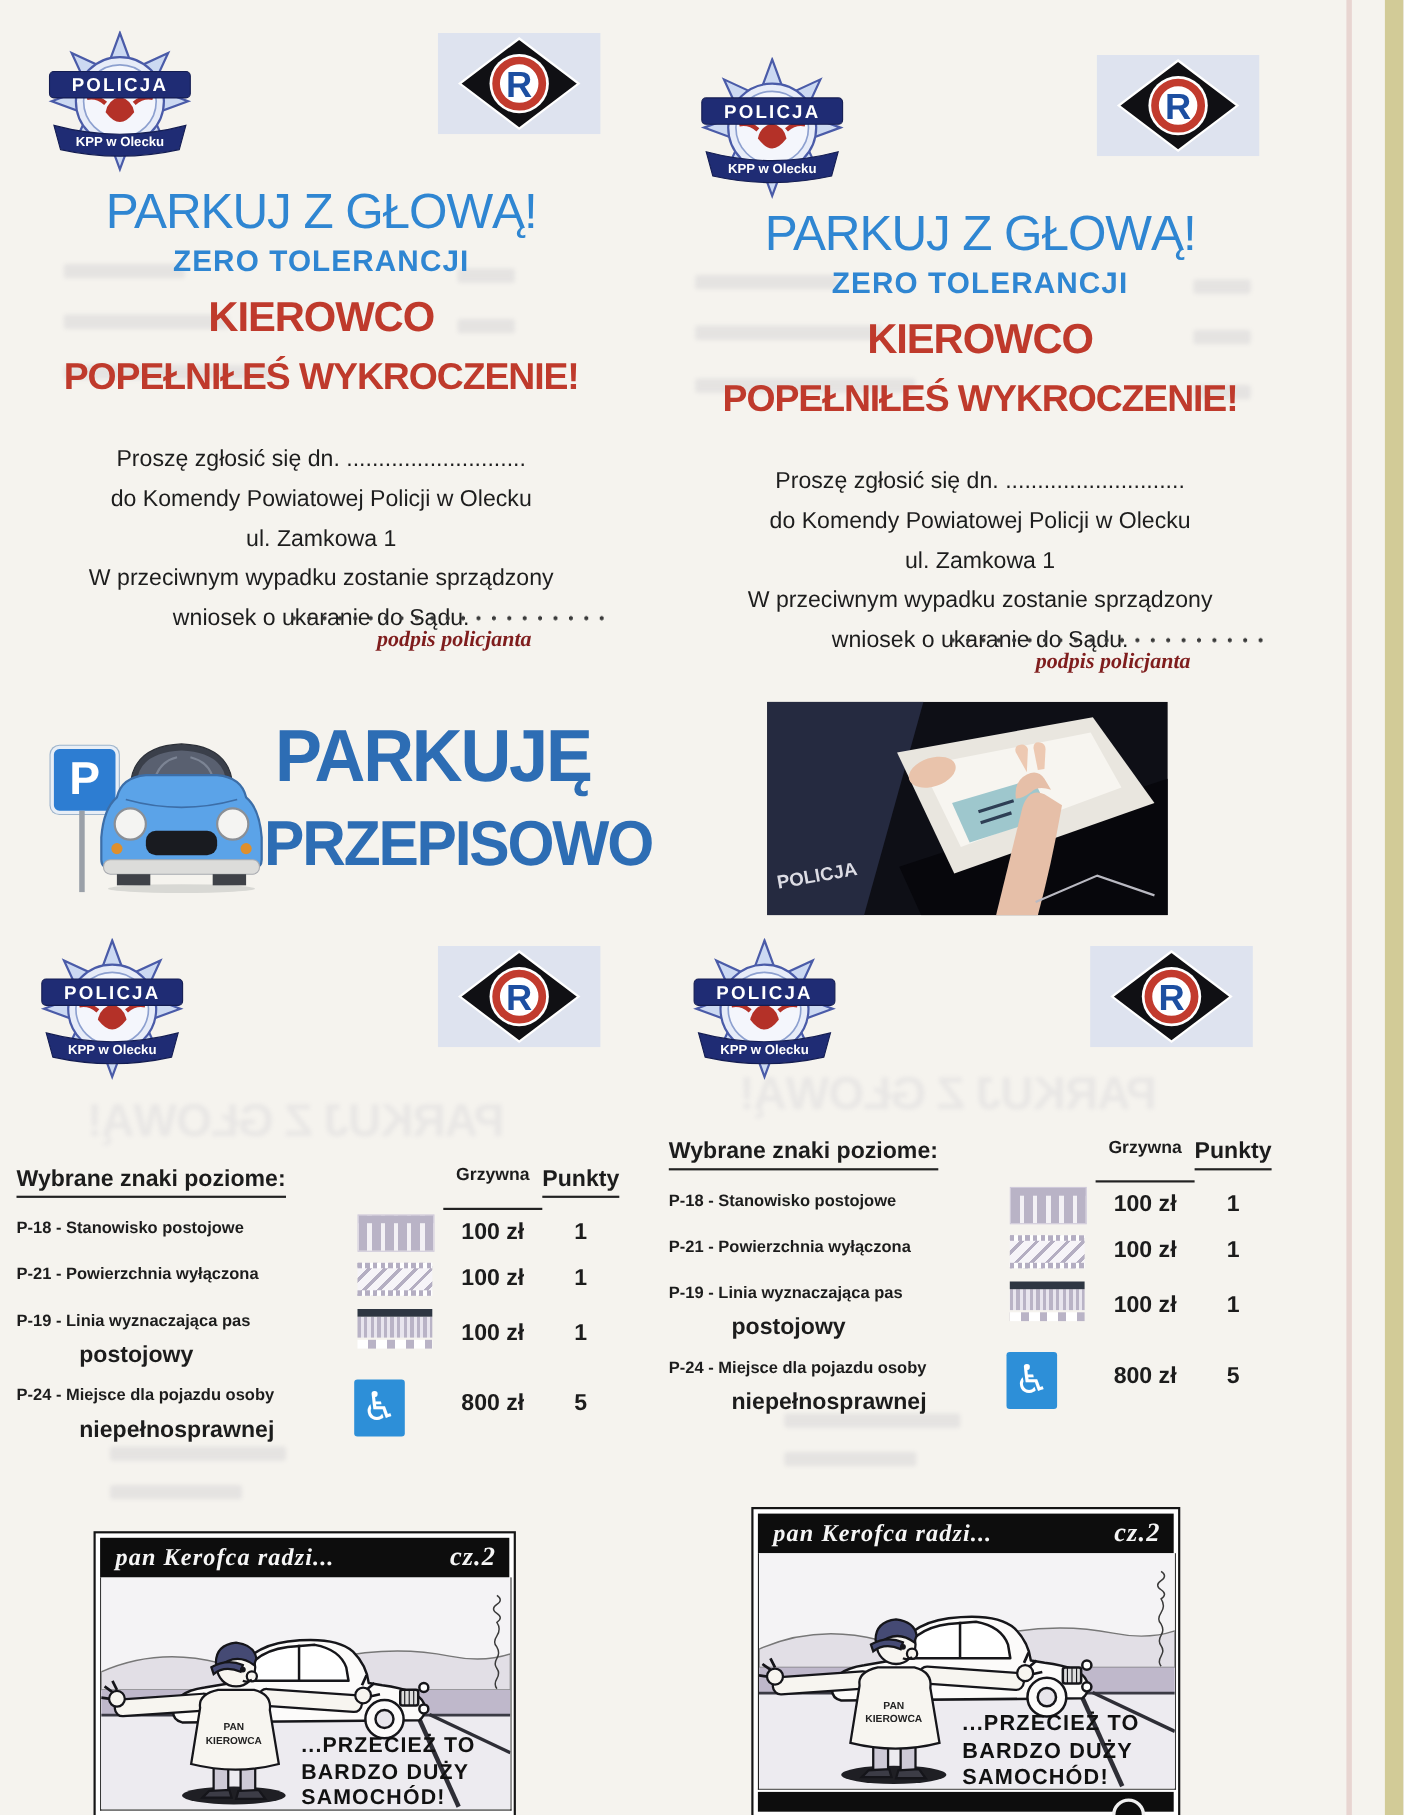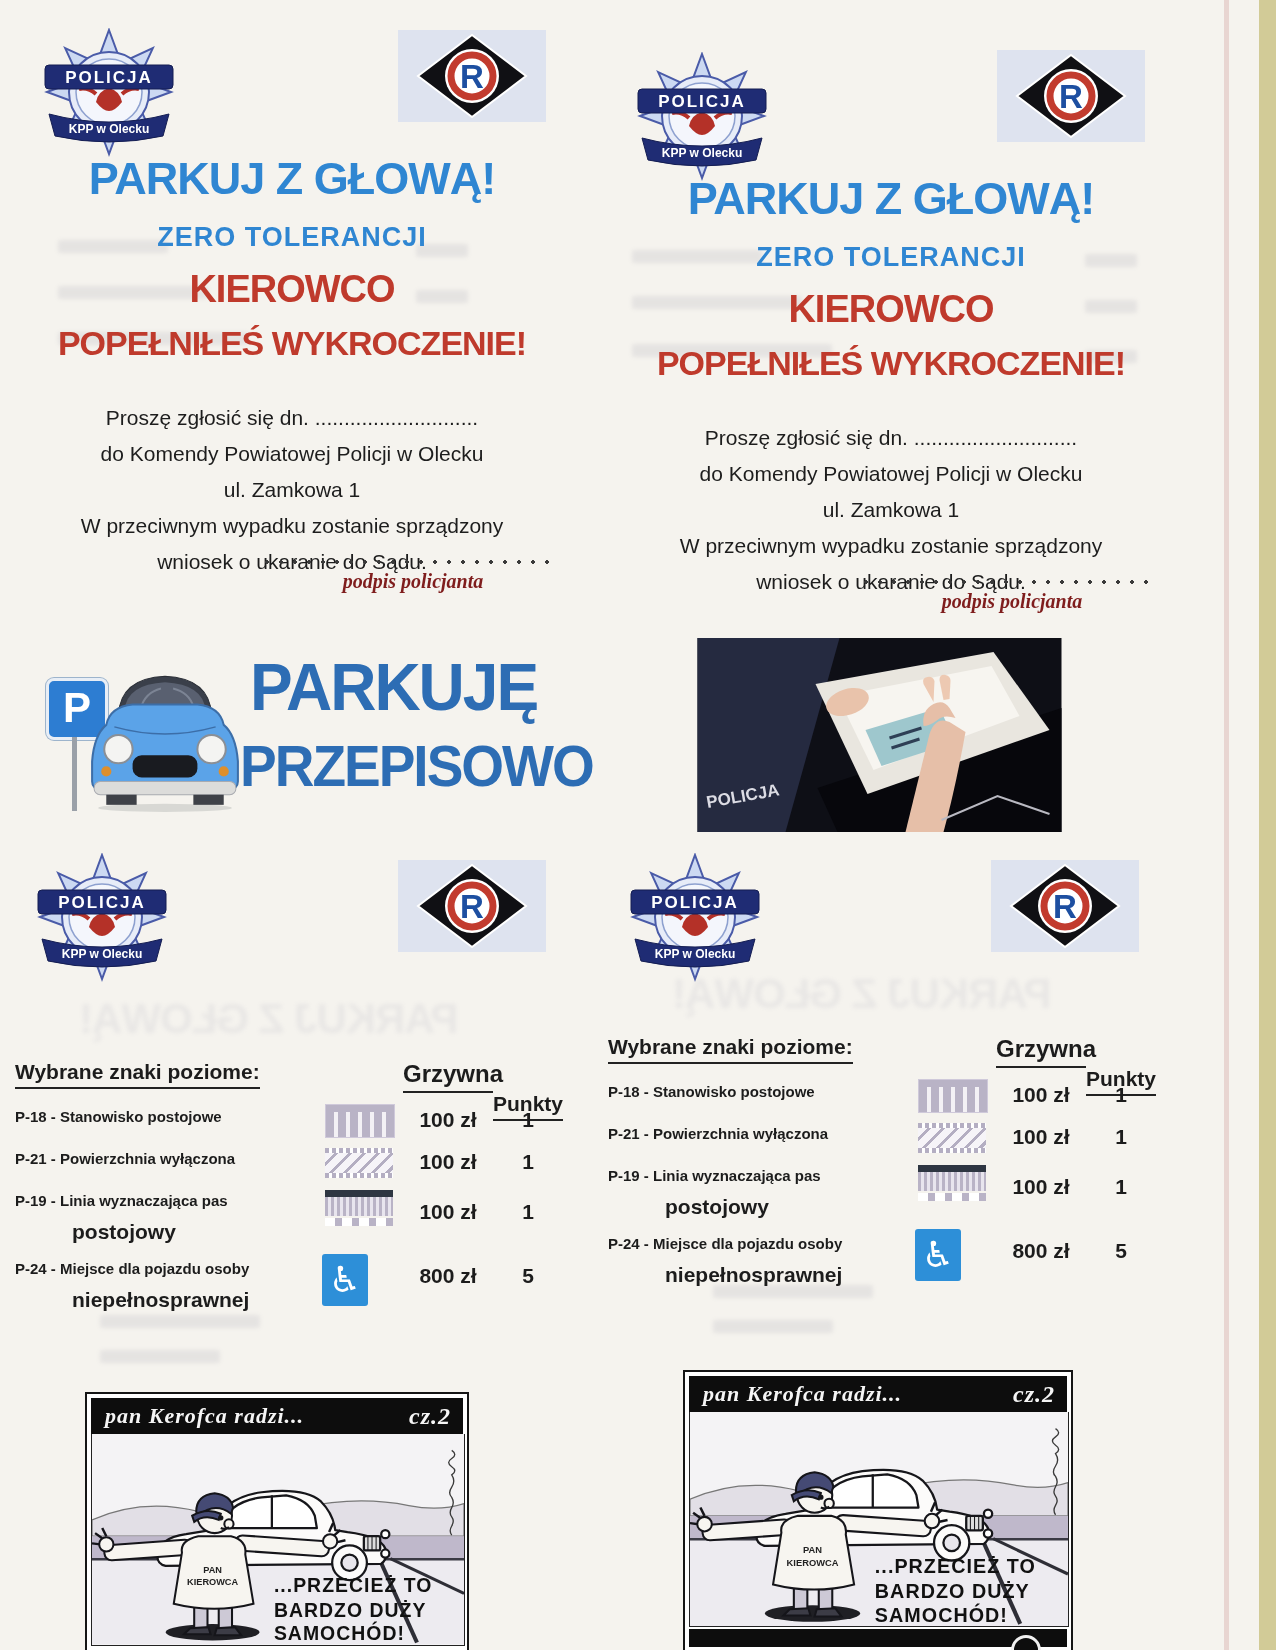--- a/index.html
+++ b/index.html
@@ -16,22 +16,22 @@
   
   .badge{position:absolute;left:24px;top:10px;width:134px;height:144px;}
   #front-right .badge{left:18px;top:14px;}
   .back .badge{left:25px;top:8px;}
 
   
   .r-emblem{position:absolute;left:380px;top:12px;width:148px;height:92px;}
   .back .r-emblem{left:388px;top:15px;}
 
   
-  .headline{position:absolute;left:0;top:135px;width:548px;text-align:center;
-    font-size:45px;font-weight:bold;letter-spacing:-1px;color:#2f86d2;white-space:nowrap;}
+  .headline{position:absolute;left:0;top:148px;width:548px;text-align:center;
+    font-size:45px;font-weight:normal;letter-spacing:-1px;color:#2f86d2;white-space:nowrap;}
   .subheadline{position:absolute;left:0;top:204px;width:548px;text-align:center;
     font-size:27px;font-weight:bold;letter-spacing:1px;color:#2f86d2;}
   .warn1{position:absolute;left:0;top:250px;width:548px;text-align:center;
     font-size:38px;font-weight:bold;color:#bf3a2c;letter-spacing:-1px;}
   .warn2{position:absolute;left:0;top:306px;width:548px;text-align:center;
     font-size:34px;font-weight:bold;color:#bf3a2c;letter-spacing:-1px;white-space:nowrap;}
 
   .body-text{position:absolute;left:0;top:382px;width:548px;text-align:center;
     font-size:21px;line-height:36px;color:#1d1d1d;}
 
@@ -56,24 +56,24 @@
 
   
   .ticket-photo{position:absolute;left:80px;top:600px;width:365px;height:194px;}
 
   
   .sign-table{position:absolute;left:0;top:215px;width:548px;height:320px;
     font-weight:bold;color:#1c1c1c;}
   #back-right .sign-table{top:190px;}
   .tbl-title{position:absolute;left:5px;top:0;font-size:21px;
     border-bottom:2px solid #222;padding-bottom:3px;}
-  .col-fine{position:absolute;left:393px;top:0;width:90px;text-align:center;font-size:24px;
+  .col-fine{position:absolute;left:393px;top:0;width:90px;text-align:center;font-size:16px;
+    border-bottom:2px solid #222;padding-bottom:20px;}
+  .col-points{position:absolute;left:483px;top:0;width:70px;text-align:center;font-size:21px;
     border-bottom:2px solid #222;padding-bottom:3px;}
-  .col-points{position:absolute;left:483px;top:0;width:70px;text-align:center;font-size:21px;
-    border-bottom:2px solid #222;padding-bottom:3px;margin-top:32px;}
   .row-label{position:absolute;left:5px;font-size:15px;white-space:nowrap;}
   .row-label2{position:absolute;left:62px;font-size:21px;text-align:right;}
   .fine{position:absolute;left:393px;width:90px;text-align:center;font-size:21px;}
   .pts{position:absolute;left:483px;width:70px;text-align:center;font-size:21px;}
 
   .icon-p18{position:absolute;left:315px;width:68px;height:32px;border:1px solid #cfc9da;
     background:
       linear-gradient(#b9b3c6,#b9b3c6) top/100% 7px no-repeat,
       repeating-linear-gradient(90deg,#b9b3c6 0 8px,#f3f1f5 8px 12px);}
   .icon-p21{position:absolute;left:315px;width:68px;height:30px;

